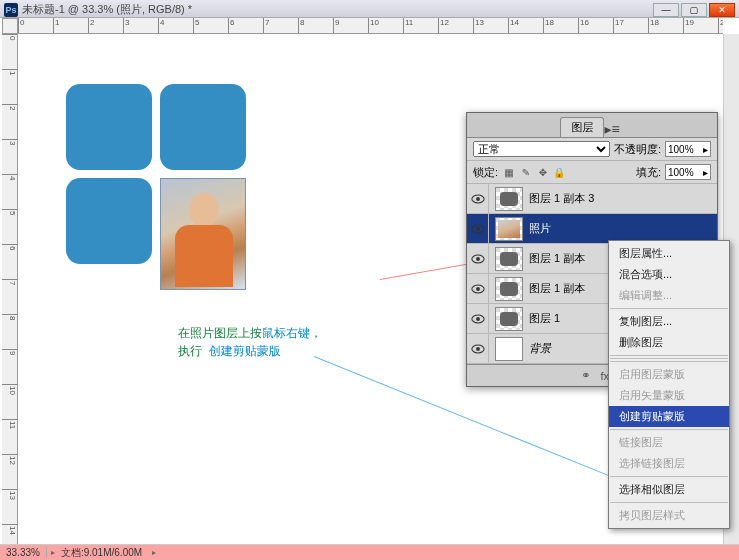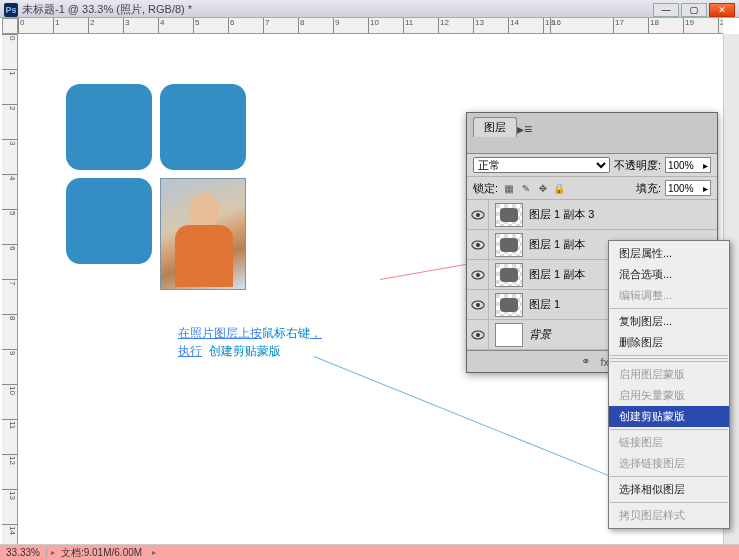--- a/index.html
+++ b/index.html
@@ -28,27 +28,27 @@
 
 .rounded-tile { position: absolute; background: #348ec4; border-radius: 14px; }
 .tile1 { left: 48px; top: 50px; width: 86px; height: 86px; }
 .tile2 { left: 142px; top: 50px; width: 86px; height: 86px; }
 .tile3 { left: 48px; top: 144px; width: 86px; height: 86px; }
 .photo { position: absolute; left: 142px; top: 144px; width: 86px; height: 112px; background: linear-gradient(160deg,#b7c4d2 0%,#d8c8b0 40%,#d4a074 55%,#b88050 70%,#d6e2ee 100%); border: 1px solid #7a94ae; overflow: hidden; }
 .photo::before { content:""; position:absolute; left:28px; top:14px; width:30px; height:34px; background:#e6bd97; border-radius:50% 50% 48% 48%; }
 .photo::after { content:""; position:absolute; left:14px; top:46px; width:58px; height:62px; background:#e07434; border-radius:14px 14px 0 0; }
 
 .anno { position: absolute; left: 160px; top: 290px; font-size: 12px; line-height: 18px; }
-.anno .r { color: #3b82f6; text-decoration: underline; }
+.anno .r { color: #15803d; }
 .anno .b { color: #08c; }
 .line-r { position: absolute; left: 362px; top: 245px; width: 120px; height: 1px; background: #f08888; transform-origin: left; transform: rotate(-10deg); }
 .line-b { position: absolute; left: 296px; top: 322px; width: 320px; height: 1px; background: #6ab8e8; transform-origin: left; transform: rotate(22deg); }
 
 .layers-panel { position: absolute; left: 466px; top: 112px; width: 252px; background: #d8d8d8; border: 1px solid #666; box-shadow: 0 2px 8px rgba(0,0,0,.4); }
-.layers-panel .tabbar { background: #c8c8c8; padding: 4px 6px 16px; display: flex; justify-content: flex-start; align-items: flex-end; border-bottom: 1px solid #888; }
+.layers-panel .tabbar { background: #c8c8c8; padding: 4px 6px 0; display: flex; justify-content: center; align-items: flex-end; border-bottom: 1px solid #888; }
 .layers-panel .tab { background: #d8d8d8; padding: 2px 10px; font-size: 11px; border: 1px solid #888; border-bottom: none; border-radius: 3px 3px 0 0; }
 .layers-panel .menuicon { font-size: 14px; color: #444; padding-right: 4px; cursor: pointer; }
 .layers-panel .pnrow { display: flex; align-items: center; padding: 3px 6px; font-size: 11px; gap: 4px; border-bottom: 1px solid #b4b4b4; }
 .layers-panel select { font-size: 11px; flex: 1; }
 .layers-panel .opac-field, .layers-panel .fill-field { width: 46px; height: 16px; background: #fff; border: 1px solid #888; display: inline-flex; align-items: center; padding: 0 2px; font-size: 10px; }
 .layers-panel .lockicons { display: flex; gap: 3px; align-items: center; }
 .layers-panel .lockicons span { width: 14px; height: 14px; display: inline-flex; align-items: center; justify-content: center; font-size: 10px; color: #555; border: 1px solid transparent; }
 
 .layerlist { background: #d8d8d8; }
 .layer-row { display: flex; align-items: center; height: 30px; border-bottom: 1px solid #b8b8b8; background: #d8d8d8; }
@@ -98,21 +98,21 @@
     <div class="tick" style="left: 210px;">6</div>
     <div class="tick" style="left: 245px;">7</div>
     <div class="tick" style="left: 280px;">8</div>
     <div class="tick" style="left: 315px;">9</div>
     <div class="tick" style="left: 350px;">10</div>
     <div class="tick" style="left: 385px;">11</div>
     <div class="tick" style="left: 420px;">12</div>
     <div class="tick" style="left: 455px;">13</div>
     <div class="tick" style="left: 490px;">14</div>
     <div class="tick" style="left: 525px;">18</div>
-    <div class="tick" style="left: 532px;">16</div>
+    <div class="tick" style="left: 560px;">16</div>
     <div class="tick" style="left: 595px;">17</div>
     <div class="tick" style="left: 630px;">18</div>
     <div class="tick" style="left: 665px;">19</div>
     <div class="tick" style="left: 700px;">20</div>
   </div>
 <div class="rulerV" id="rulerV">
     <div class="tick" style="top: 0px;">0</div>
     <div class="tick" style="top: 35px;">1</div>
     <div class="tick" style="top: 70px;">2</div>
     <div class="tick" style="top: 105px;">3</div>
@@ -184,20 +184,30 @@
       <div class="layer-row">
         <div class="eye">
           <svg viewBox="0 0 16 10">
             <ellipse cx="8" cy="5" rx="7" ry="4.5" fill="none" stroke="#333" stroke-width="1.2"></ellipse>
             <circle cx="8" cy="5" r="2.2" fill="#333"></circle>
           </svg>
         </div>
         <div class="thumb shape"></div>
         <div class="name" style="">图层 1 副本 3</div>
       </div>
+      <div class="layer-row selected">
+        <div class="eye">
+          <svg viewBox="0 0 16 10">
+            <ellipse cx="8" cy="5" rx="7" ry="4.5" fill="none" stroke="#333" stroke-width="1.2"></ellipse>
+            <circle cx="8" cy="5" r="2.2" fill="#333"></circle>
+          </svg>
+        </div>
+        <div class="thumb photo-thumb"></div>
+        <div class="name" style="">照片</div>
+      </div>
       <div class="layer-row">
         <div class="eye">
           <svg viewBox="0 0 16 10">
             <ellipse cx="8" cy="5" rx="7" ry="4.5" fill="none" stroke="#333" stroke-width="1.2"></ellipse>
             <circle cx="8" cy="5" r="2.2" fill="#333"></circle>
           </svg>
         </div>
         <div class="thumb shape"></div>
         <div class="name" style="">图层 1 副本</div>
       </div>

